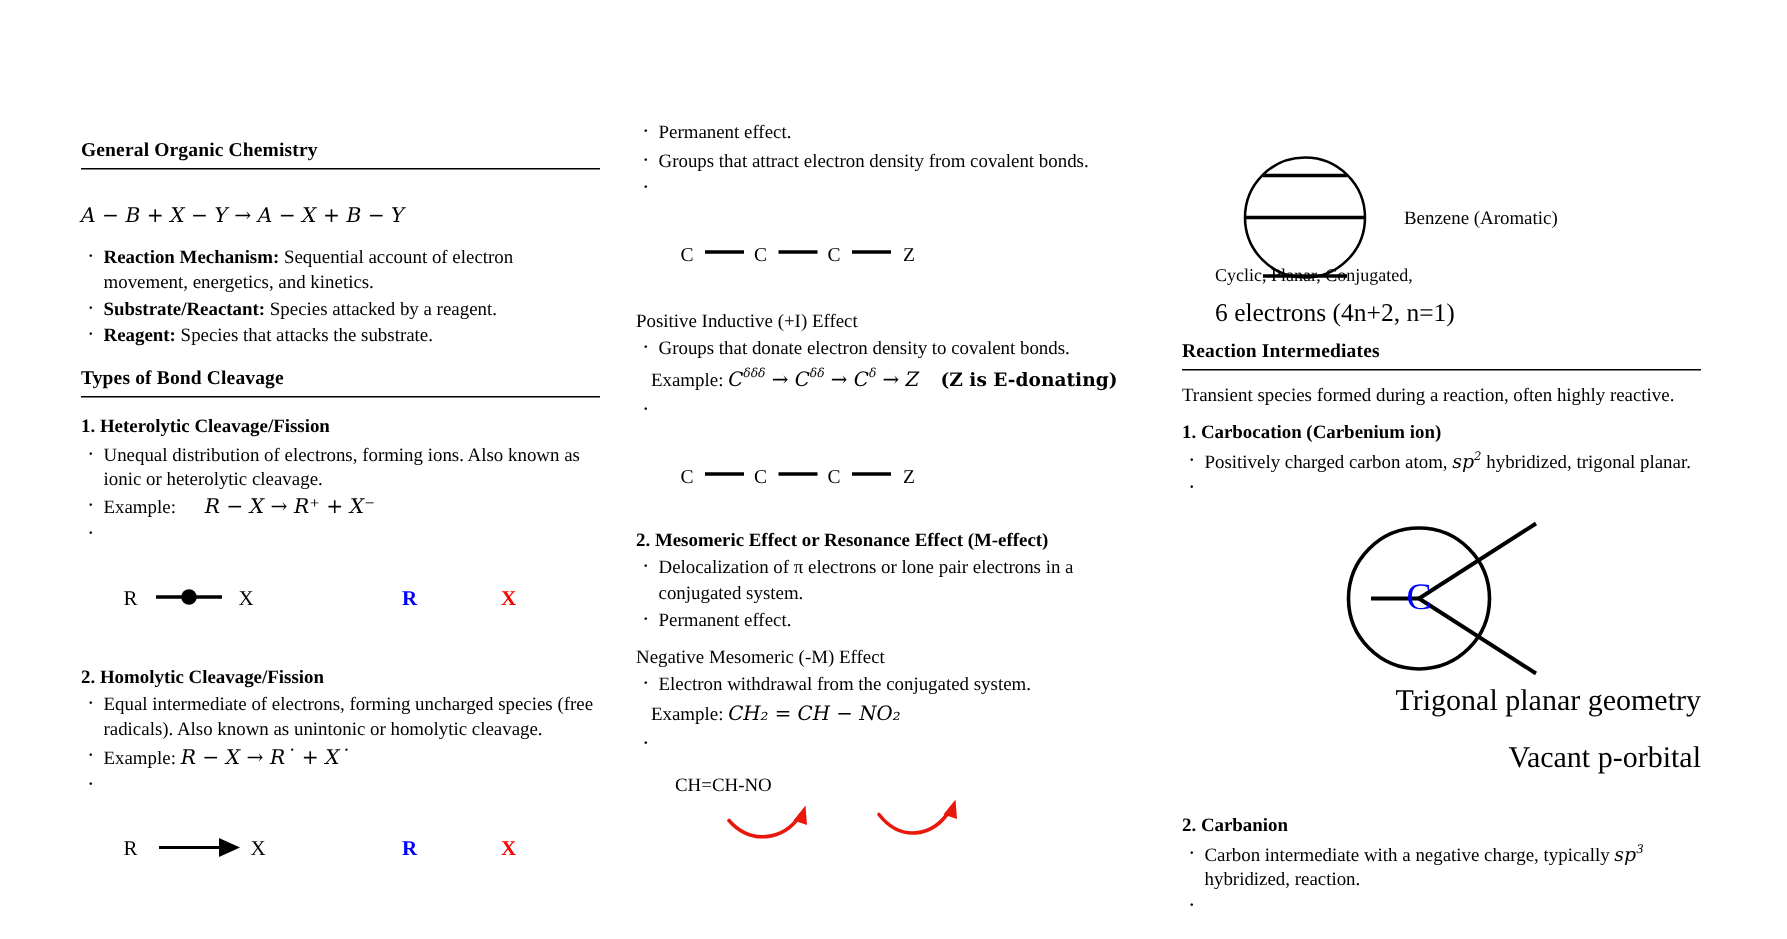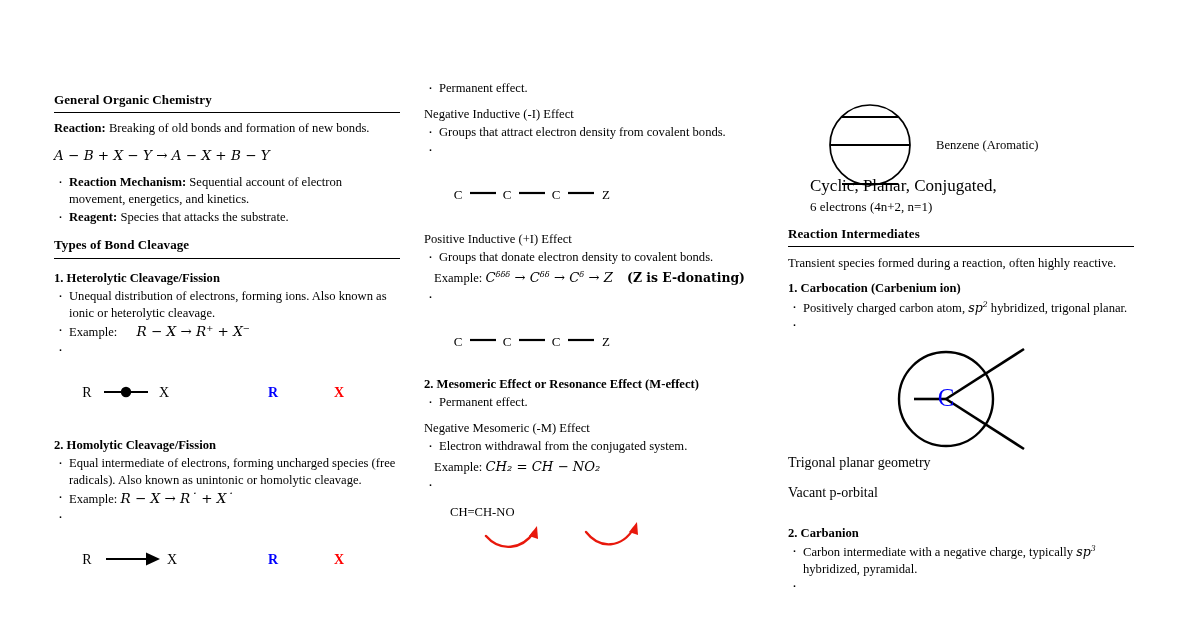--- a/index.html
+++ b/index.html
@@ -61,44 +61,44 @@
   }
   .exline .math{display:inline;margin:0;font-size:13.2px;}
   .exline .note{font-family:"DejaVu Serif",serif;font-size:12.4px;}
 
   
   .diagram{position:relative;}
   svg{display:block;overflow:visible;}
   .figtext{font-family:"Liberation Serif","DejaVu Serif",serif;}
 
   .big-caption{
-    font-size:14px;text-align:left;margin:0;line-height:1.45;
+    font-size:20px;text-align:right;margin:0;line-height:1.45;
     font-family:"Liberation Serif","DejaVu Serif",serif;
   }
   .abs{position:absolute;}
 </style>
 </head>
 <body>
 
 <div class="page">
 
   <div class="col col-left" style="top:92px;">
 
     <h1 class="sec">General Organic Chemistry</h1>
     <hr class="rule">
 
-    <p class="body">
-      <span class="b">Reaction:</span><span> Breaking of old bonds and formation of new bonds.</span>
-    </p>
-
-    <div class="math" style="margin-top:9px;margin-bottom:10px;">A − B + X − Y → A − X + B − Y</div>
+
+    <div class="math" style="margin-top:22px;margin-bottom:10px;">A − B + X − Y → A − X + B − Y</div>
 
     <ul class="bl">
       <li>
         <span class="b">Reaction Mechanism:</span><span> Sequential account of electron movement, energetics, and kinetics.</span>
+      </li>
+      <li>
+        <span class="b">Substrate/Reactant:</span><span> Species attacked by a reagent.</span>
       </li>
       <li>
         <span class="b">Reagent:</span><span> Species that attacks the substrate.</span>
       </li>
     </ul>
 
     <h1 class="sec" style="margin-top:12px;">Types of Bond Cleavage</h1>
     <hr class="rule">
 
     <div class="sub" style="margin-top:11px;">1. Heterolytic Cleavage/Fission</div>
@@ -143,21 +143,20 @@
       </svg>
     </div>
   </div>
 
   <div class="col col-mid" style="top:80px;">
 
     <ul class="bl">
       <li>Permanent effect.</li>
     </ul>
 
-    <div class="plain-sub" style="margin-top:9px;">Negative Inductive (-I) Effect</div>
     <ul class="bl">
       <li>Groups that attract electron density from covalent bonds.</li>
     </ul>
 
 
     <ul class="bl">
       <li class="empty"></li>
     </ul>
 
     <div class="diagram" style="height:48px;margin-top:20px;">
@@ -202,20 +201,21 @@
         <text class="figtext" x="83" y="24" font-size="13" text-anchor="middle">C</text>
         <line x1="95" y1="18" x2="121" y2="18" stroke="#000" stroke-width="2.2"></line>
         <text class="figtext" x="132" y="24" font-size="13" text-anchor="middle">C</text>
         <line x1="144" y1="18" x2="170" y2="18" stroke="#000" stroke-width="2.2"></line>
         <text class="figtext" x="182" y="24" font-size="13" text-anchor="middle">Z</text>
       </svg>
     </div>
 
     <div class="sub" style="margin-top:6px;">2. Mesomeric Effect or Resonance Effect (M-effect)</div>
     <ul class="bl">
+      <li>Delocalization of π electrons or lone pair electrons in a conjugated system.</li>
       <li>Permanent effect.</li>
     </ul>
 
     <div class="plain-sub" style="margin-top:9px;">Negative Mesomeric (-M) Effect</div>
     <ul class="bl">
       <li>Electron withdrawal from the conjugated system.</li>
     </ul>
 
     <div class="exline" style="padding-left:14px;">
       <span>Example:</span>
@@ -240,22 +240,22 @@
   <div class="col col-right" style="top:96px;">
 
     <div class="diagram" style="height:118px;">
       <svg class="abs" style="left:0;top:0;" width="346" height="118" viewBox="0 0 346 118">
         <circle cx="82" cy="49" r="40" fill="none" stroke="#000" stroke-width="1.7"></circle>
         <line x1="54" y1="21" x2="110" y2="21" stroke="#000" stroke-width="2.2"></line>
         <line x1="42" y1="49" x2="122" y2="49" stroke="#000" stroke-width="2.2"></line>
         <line x1="54" y1="88" x2="110" y2="88" stroke="#000" stroke-width="2.2"></line>
         <text class="figtext" x="148" y="53" font-size="12.6">Benzene (Aromatic)</text>
       </svg>
-      <div class="abs figtext" style="left:22px;top:80px;font-size:17px;">Cyclic, Planar, Conjugated,</div>
-      <div class="abs figtext" style="left:22px;top:103px;font-size:13px;">6 electrons (4n+2, n=1)</div>
+      <div class="abs figtext" style="left:22px;top:80px;font-size:12px;">Cyclic, Planar, Conjugated,</div>
+      <div class="abs figtext" style="left:22px;top:103px;font-size:17px;">6 electrons (4n+2, n=1)</div>
     </div>
 
     <h1 class="sec" style="margin-top:12px;">Reaction Intermediates</h1>
     <hr class="rule">
 
     <p class="body" style="margin-top:8px;">Transient species formed during a reaction, often highly reactive.</p>
 
     <div class="sub" style="margin-top:8px;">1. Carbocation (Carbenium ion)</div>
     <ul class="bl">
       <li>
@@ -273,19 +273,19 @@
         <text class="figtext" x="158" y="62" font-size="25" text-anchor="middle" fill="#0000ff">C</text>
       </svg>
     </div>
 
     <div class="big-caption" style="margin-top:-6px;">Trigonal planar geometry</div>
     <div class="big-caption" style="margin-top:9px;">Vacant p-orbital</div>
 
     <div class="sub" style="margin-top:22px;">2. Carbanion</div>
     <ul class="bl">
       <li>
-        <span>Carbon intermediate with a negative charge, typically </span><span class="math" style="display:inline;margin:0;font-size:12.6px;"><span>sp</span><sup>3</sup></span><span> hybridized, pyramidal.</span>
+        <span>Carbon intermediate with a negative charge, typically </span><span class="math" style="display:inline;margin:0;font-size:12.6px;"><span>sp</span><sup>3</sup></span><span> hybridized, reaction.</span>
       </li>
       <li class="empty"></li>
     </ul>
   </div>
 
 </div>
 
 </body></html>

